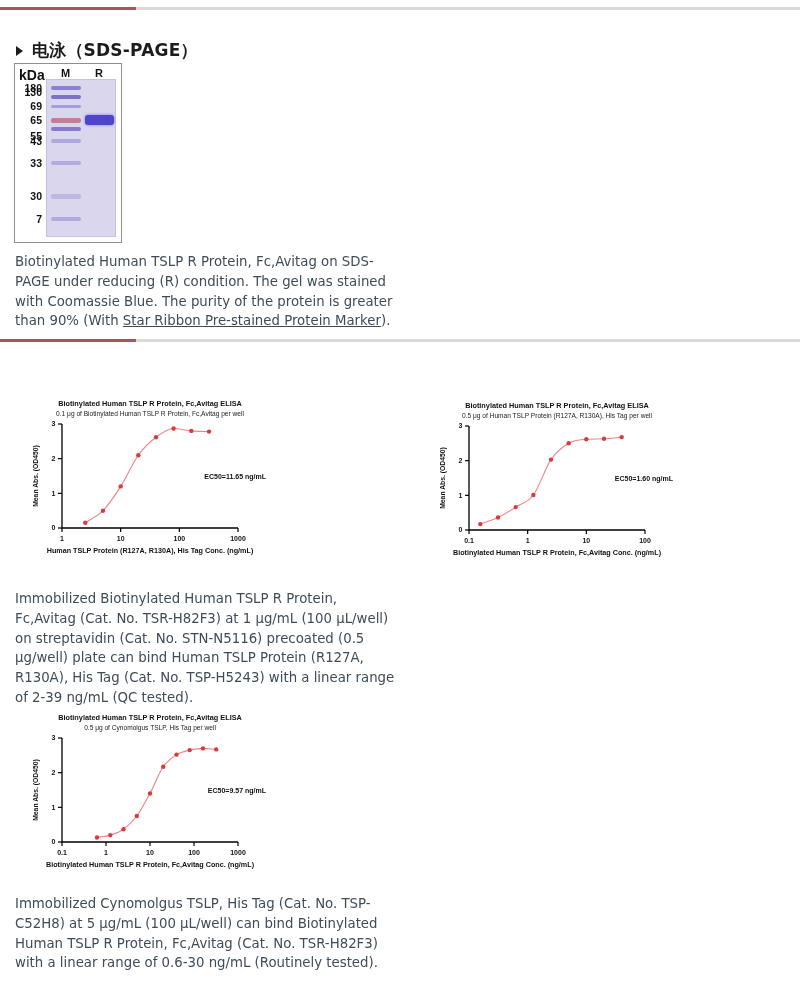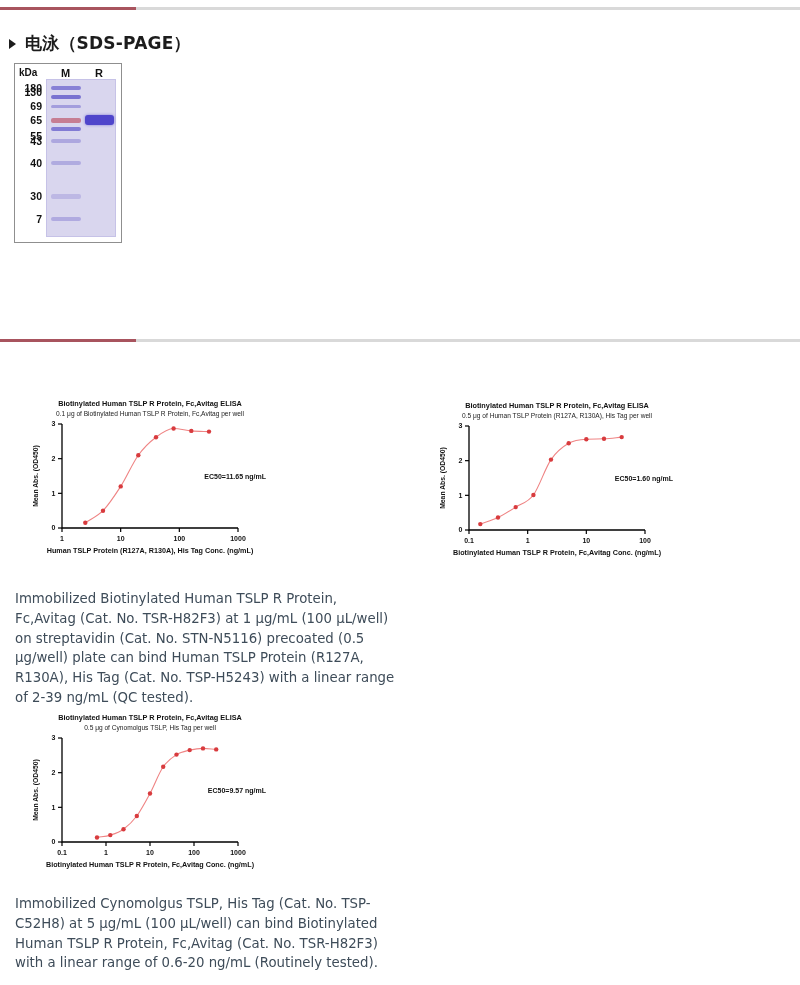--- a/index.html
+++ b/index.html
@@ -2,32 +2,32 @@
 <html><head>
 <meta charset="utf-8">
 <style>
   html,body{margin:0;padding:0;background:#fff;}
   #page{position:relative;width:800px;height:985px;background:#fff;overflow:hidden;
         font-family:"DejaVu Sans","Liberation Sans",sans-serif;color:#3e4c59;}
 
   .divider{position:absolute;left:0;width:100%;height:3px;background:var(--divider,#d9d9d9);}
   .divider .accent{position:absolute;left:0;top:0;width:136px;height:3px;background:var(--accent,#a8545e);}
 
-  .section-heading{position:absolute;display:flex;align-items:center;gap:9px;margin:1px;
+  .section-heading{position:absolute;display:flex;align-items:center;gap:9px;margin:8px;
         font-size:17px;font-weight:600;color:#1c1c1c;letter-spacing:.2px;}
   .tri{width:0;height:0;border-left:7px solid #1c1c1c;border-top:5px solid transparent;
         border-bottom:5px solid transparent;display:inline-block;}
 
   .desc{position:absolute;margin:0;font-size:13.3px;line-height:19.8px;color:var(--body,#3e4c59);}
   .marker-link{color:inherit;text-decoration:underline;cursor:pointer;}
 
   
   .gel-box{position:absolute;top:63px;left:14px;width:106px;height:178px;border:1px solid #8f8f8f;
         background:#fff;font-family:"Liberation Sans",sans-serif;}
-  .gel-kda{position:absolute;top:3px;left:4px;font-size:10px;font-weight:bold;color:#111;}
+  .gel-kda{position:absolute;top:3px;left:4px;font-size:14px;font-weight:bold;color:#111;}
   .gel-lane-m{position:absolute;top:3px;left:46px;font-size:11px;font-weight:bold;color:#111;}
   .gel-lane-r{position:absolute;top:3px;left:80px;font-size:11px;font-weight:bold;color:#111;}
   .gel-labels span{position:absolute;left:0;width:27px;text-align:right;font-size:10.5px;
         font-weight:bold;color:#111;line-height:12px;}
   .gel-slab{position:absolute;left:31px;top:15px;width:70px;height:158px;
         box-shadow:inset 0 0 0 1px rgba(110,105,200,.18);}
   .gel-band{position:absolute;left:5px;width:30px;border-radius:2px;filter:blur(.4px);}
   .gel-sample-band{position:absolute;left:39px;width:29px;border-radius:3px;
         box-shadow:0 0 3px rgba(79,69,203,.65);filter:blur(.2px);}
 
@@ -51,38 +51,39 @@
     <span class="gel-kda">kDa</span>
     <span class="gel-lane-m">M</span>
     <span class="gel-lane-r">R</span>
     <div class="gel-labels">
         <span style="top: 18px;">180</span>
         <span style="top: 22px; text-align: right;">130</span>
         <span style="top: 36px;">69</span>
         <span style="top: 50px;">65</span>
         <span style="top: 66px;">55</span>
         <span style="top: 71px;">43</span>
-        <span style="top: 93px;">40</span>
+        <span style="top: 93px;">33</span>
         <span style="top: 126px;">30</span>
         <span style="top: 149px;">7</span>
       </div>
     <div class="gel-slab" style="background: rgb(217, 214, 238);">
         <div class="gel-band" style="top: 7px; height: 4px; background: rgb(123, 115, 210); opacity: 0.85;"></div>
         <div class="gel-band" style="top: 16px; height: 4px; background: rgb(111, 104, 206); opacity: 0.9;"></div>
         <div class="gel-band" style="top: 25.5px; height: 3px; background: rgb(141, 133, 214); opacity: 0.7;"></div>
         <div class="gel-band" style="top: 38.5px; height: 5px; background: rgb(196, 116, 138); opacity: 0.9;"></div>
         <div class="gel-band" style="top: 48px; height: 4px; background: rgb(116, 108, 208); opacity: 0.85;"></div>
         <div class="gel-band" style="top: 60px; height: 4px; background: rgb(144, 137, 214); opacity: 0.6;"></div>
         <div class="gel-band" style="top: 82px; height: 4px; background: rgb(144, 137, 214); opacity: 0.55;"></div>
         <div class="gel-band" style="top: 114.5px; height: 5px; background: rgb(162, 155, 220); opacity: 0.5;"></div>
         <div class="gel-band" style="top: 138px; height: 4px; background: rgb(149, 141, 216); opacity: 0.6;"></div>
         <div class="gel-sample-band" style="top: 36px; height: 10px; background: rgb(79, 69, 203);"></div>
       </div>
   </div>
 
+  <p class="desc" style="top:252px;left:15px;width:380px"><span>Biotinylated Human TSLP R Protein, Fc,Avitag on SDS-PAGE under reducing (R) condition. The gel was stained with Coomassie Blue. The purity of the protein is greater than 90% (With </span><a class="marker-link">Star Ribbon Pre-stained Protein Marker</a><span>).</span></p>
 
   <div class="divider" style="top:339px">
     <span class="accent"></span>
   </div>
 
 
   <div class="chart" style="top:394px;left:22px"><svg width="272" height="170" viewBox="0 0 272 170" font-family="Liberation Sans, sans-serif">
         <text x="128" y="12" text-anchor="middle" font-size="7.3" font-weight="bold" fill="#111">Biotinylated Human TSLP R Protein, Fc,Avitag ELISA</text>
         <text x="128" y="21.5" text-anchor="middle" font-size="6.6" fill="#222">0.1 μg of Biotinylated Human TSLP R Protein, Fc,Avitag per well</text>
         <path d="M40,30 L40,134 L216,134" fill="none" stroke="#000" stroke-width="1.3"></path>
@@ -183,15 +184,15 @@
         <circle cx="114.8" cy="108.0" r="2.2" fill="#d83b3e"></circle>
         <circle cx="128.0" cy="85.5" r="2.2" fill="#d83b3e"></circle>
         <circle cx="141.2" cy="58.8" r="2.2" fill="#d83b3e"></circle>
         <circle cx="154.5" cy="46.6" r="2.2" fill="#d83b3e"></circle>
         <circle cx="167.7" cy="42.1" r="2.2" fill="#d83b3e"></circle>
         <circle cx="181.0" cy="40.4" r="2.2" fill="#d83b3e"></circle>
         <circle cx="194.2" cy="41.4" r="2.2" fill="#d83b3e"></circle>
         <text x="244" y="84.5" text-anchor="end" font-size="7" font-weight="bold" fill="#111">EC50=9.57 ng/mL</text>
       </svg></div>
 
-  <p class="desc" style="top:894px;left:15px;width:368px">Immobilized Cynomolgus TSLP, His Tag (Cat. No. TSP-C52H8) at 5 μg/mL (100 μL/well) can bind Biotinylated Human TSLP R Protein, Fc,Avitag (Cat. No. TSR-H82F3) with a linear range of 0.6-20 ng/mL (Routinely tested).</p>
+  <p class="desc" style="top:894px;left:15px;width:368px">Immobilized Cynomolgus TSLP, His Tag (Cat. No. TSP-C52H8) at 5 μg/mL (100 μL/well) can bind Biotinylated Human TSLP R Protein, Fc,Avitag (Cat. No. TSR-H82F3) with a linear range of 0.6-30 ng/mL (Routinely tested).</p>
 
 </div>
 
 </body></html>

